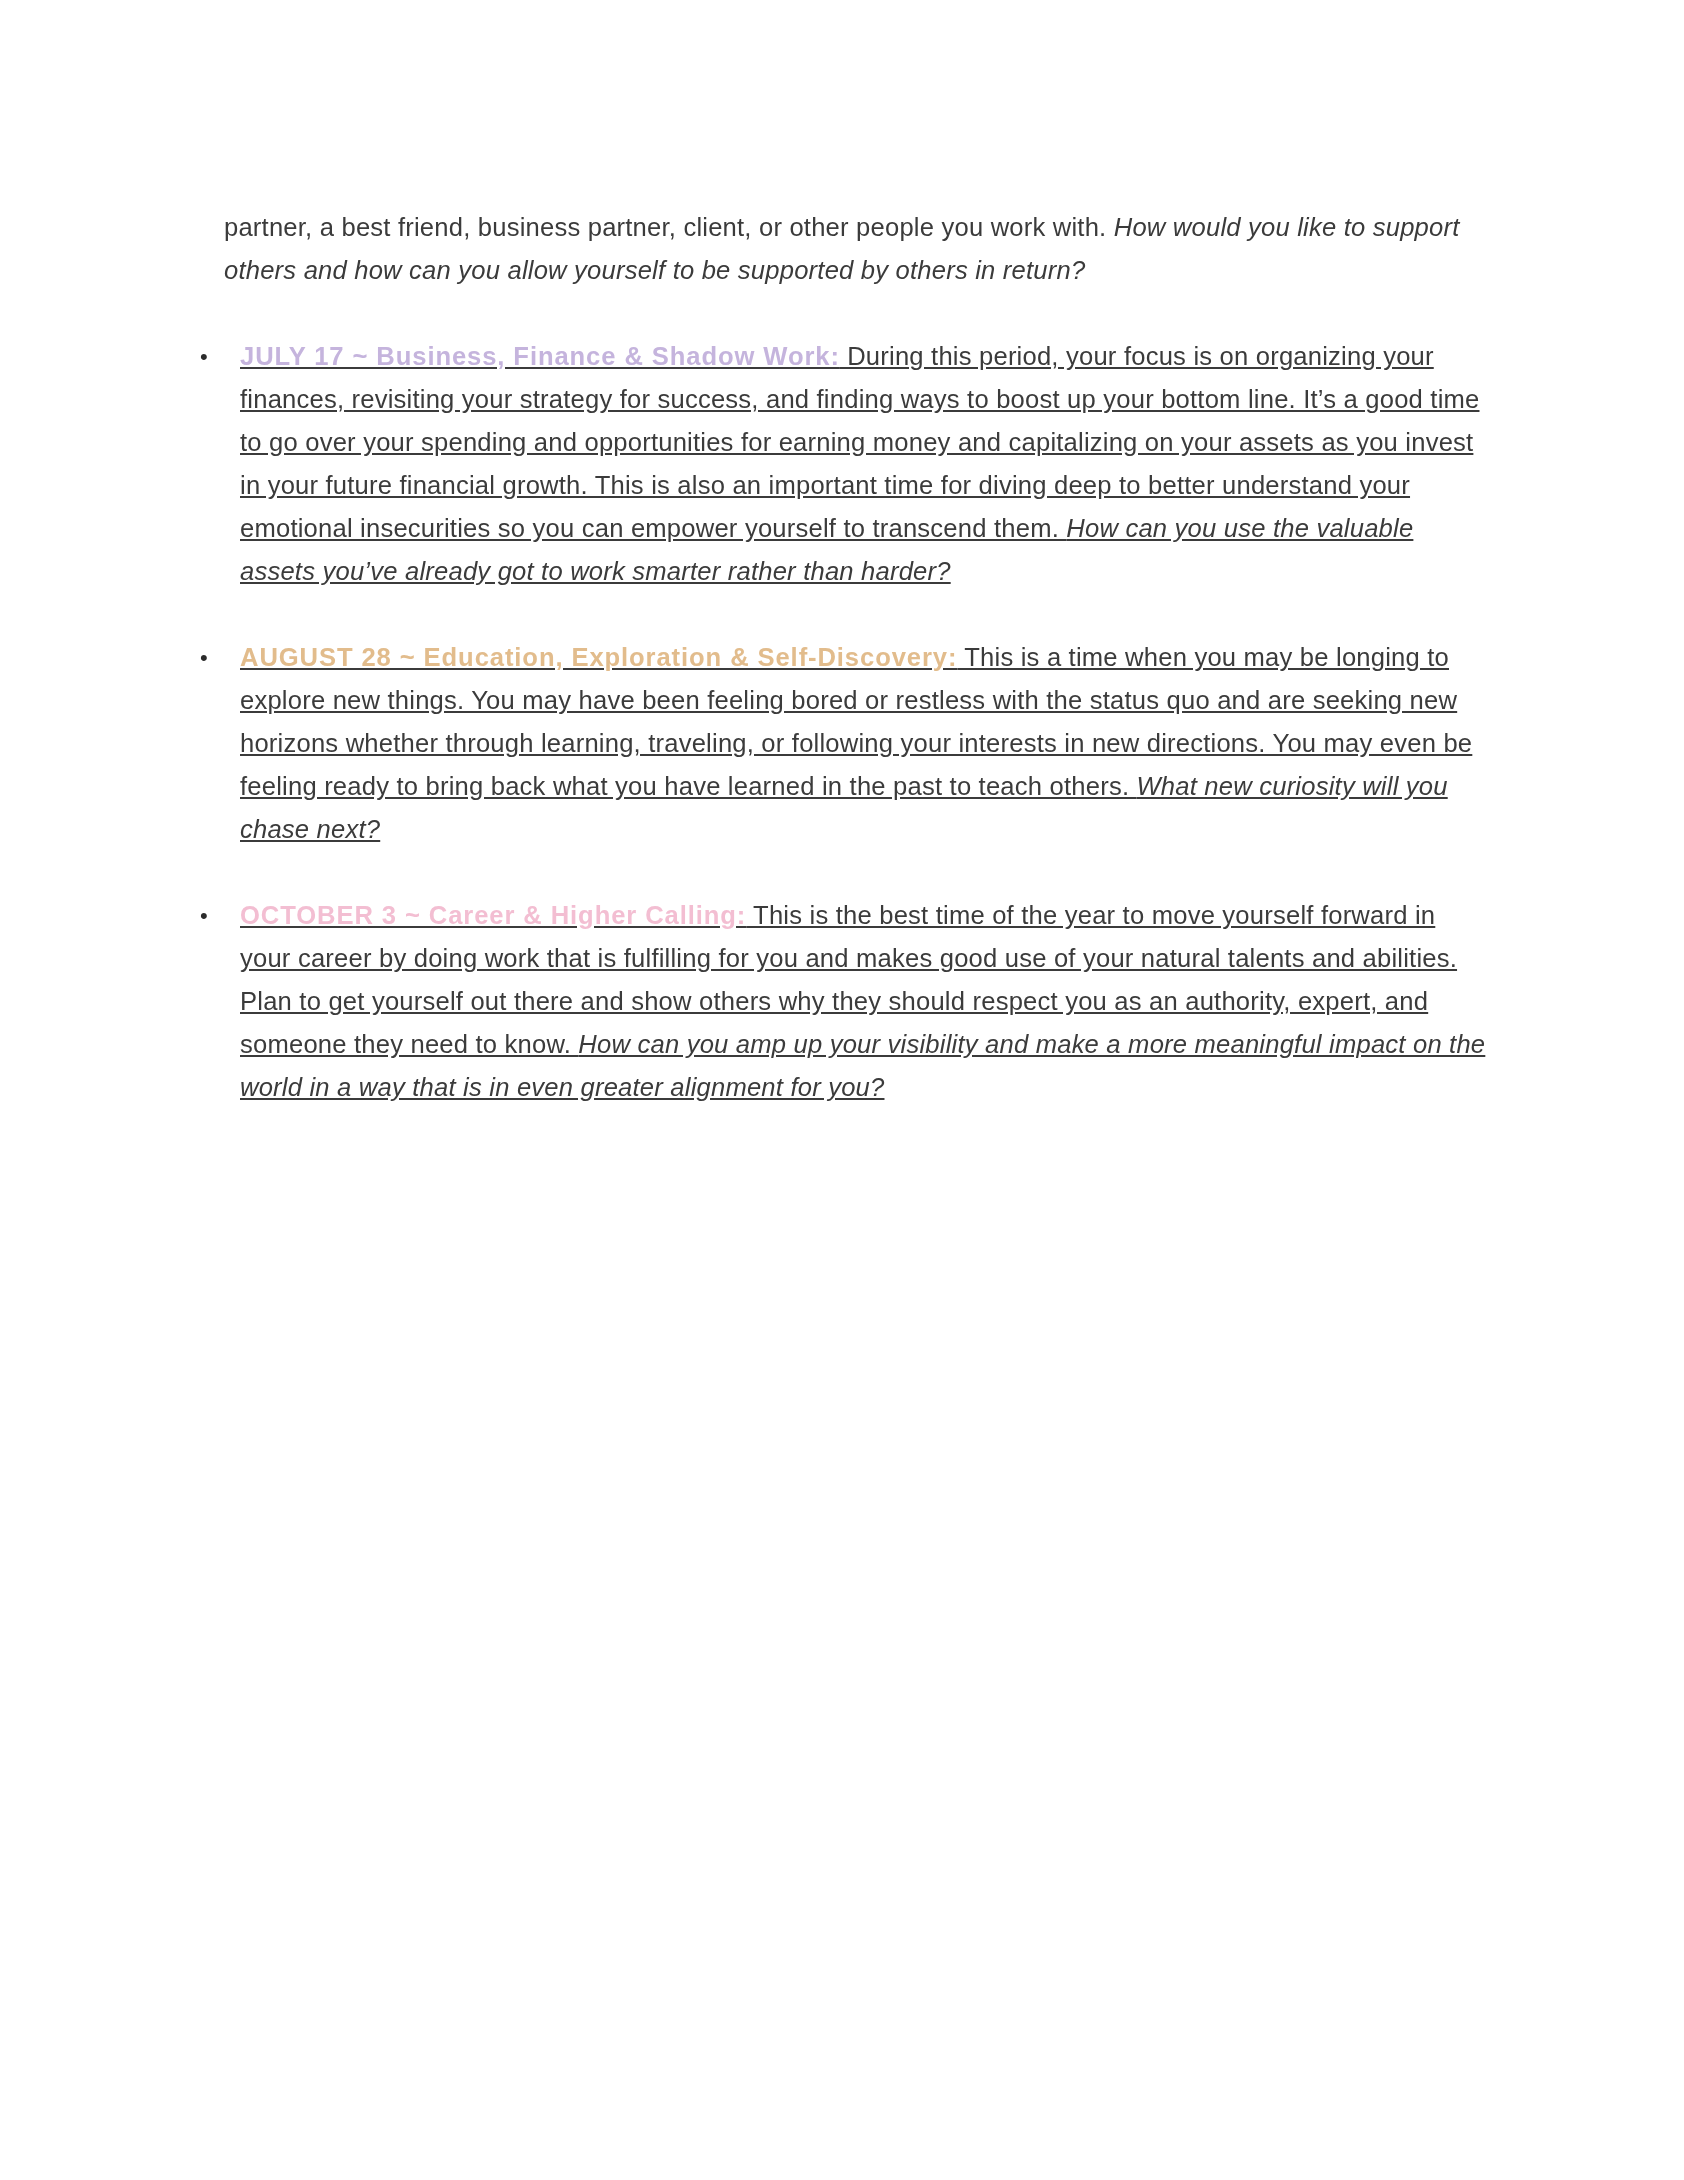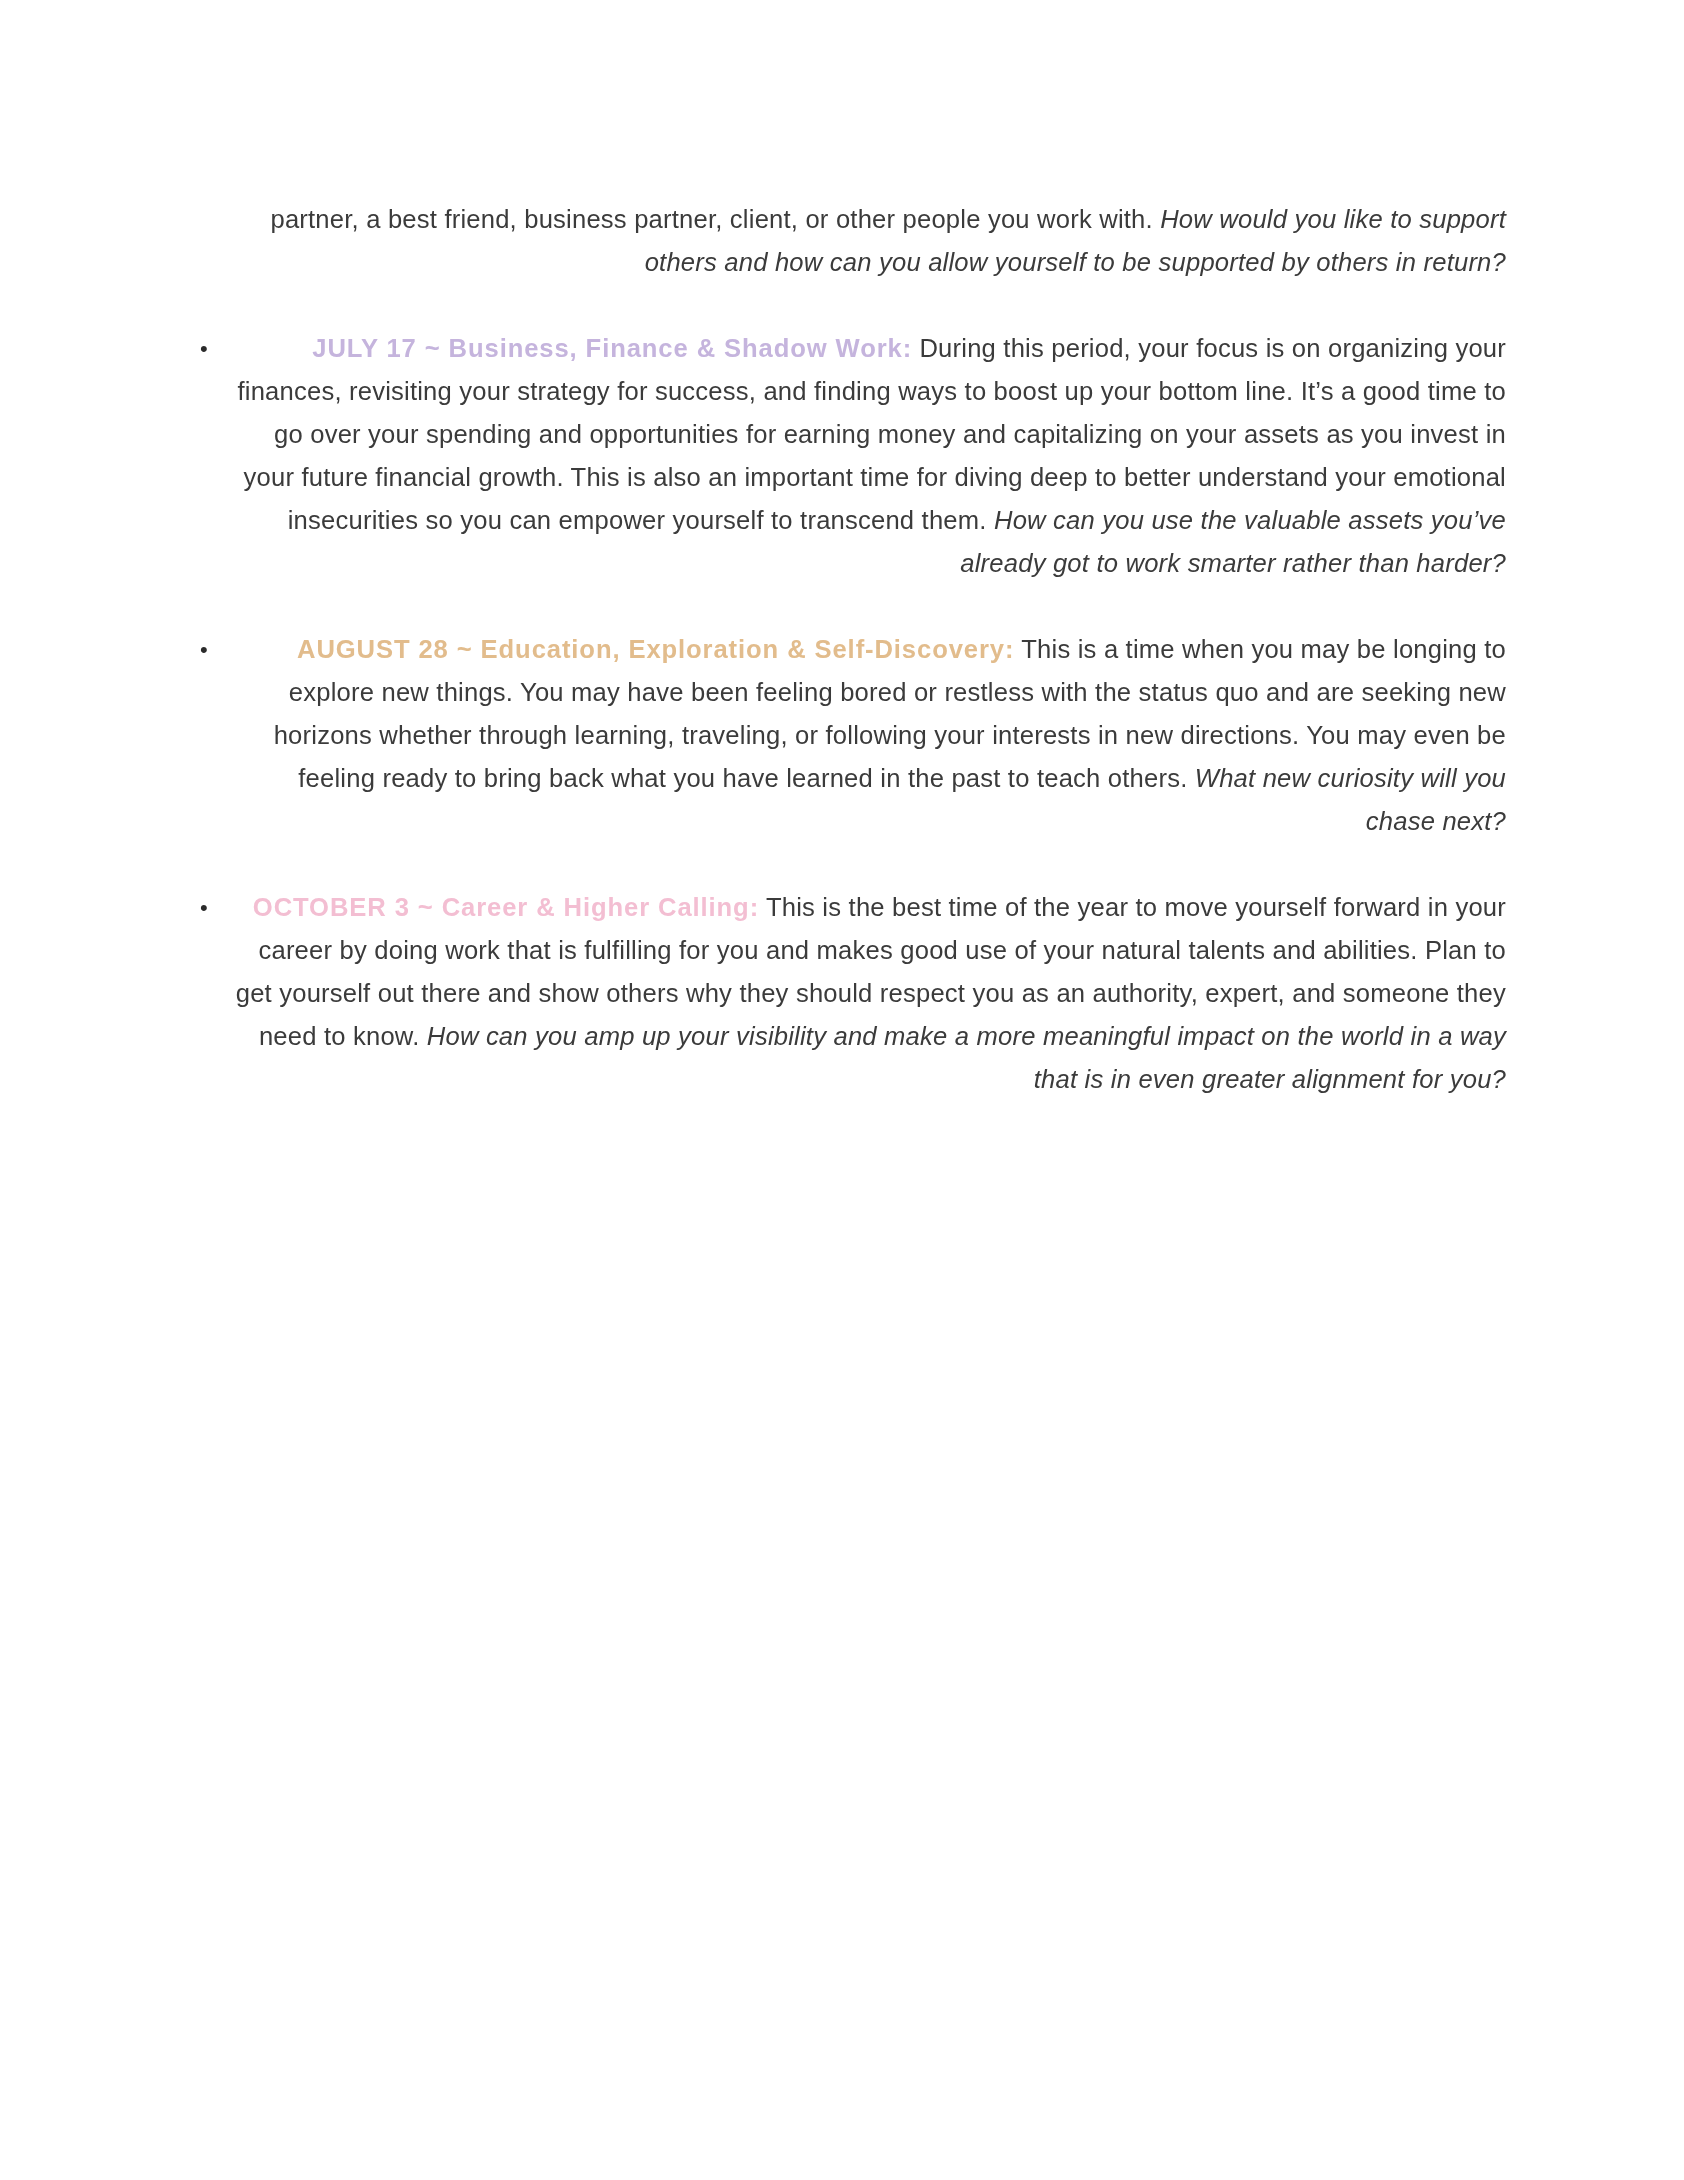--- a/index.html
+++ b/index.html
@@ -11,48 +11,48 @@
     position: relative;
     width: 1685px;
     height: 2181px;
     background: #ffffff;
     overflow: hidden;
     font-family: "Liberation Sans", sans-serif;
   }
   .content {
     position: absolute;
     left: 224px;
-    top: 198px;
+    top: 206px;
     width: 1282px;
     font-size: 25.6px;
     line-height: 43px;
     color: #3b3b3b;
     letter-spacing: 0.2px;
-    text-align: right;
   }
   .para {
     margin: 0 0 43px 0;
   }
   .bullet-item {
     position: relative;
     margin: 0 0 43px 0;
   }
   .bullet-item:last-child {
     margin-bottom: 0;
   }
   .marker {
     position: absolute;
     left: -24px;
     top: 0;
     font-size: 22px;
     line-height: 43px;
     color: #2b2b2b;
   }
   .bullet-text {
-    margin: 0;
+    margin: 16px;
+    text-decoration: underline;
   }
   .heading {
     font-weight: 700;
     letter-spacing: 0.9px;
   }
   .italic {
     font-style: italic;
   }
 </style>
 </head>

